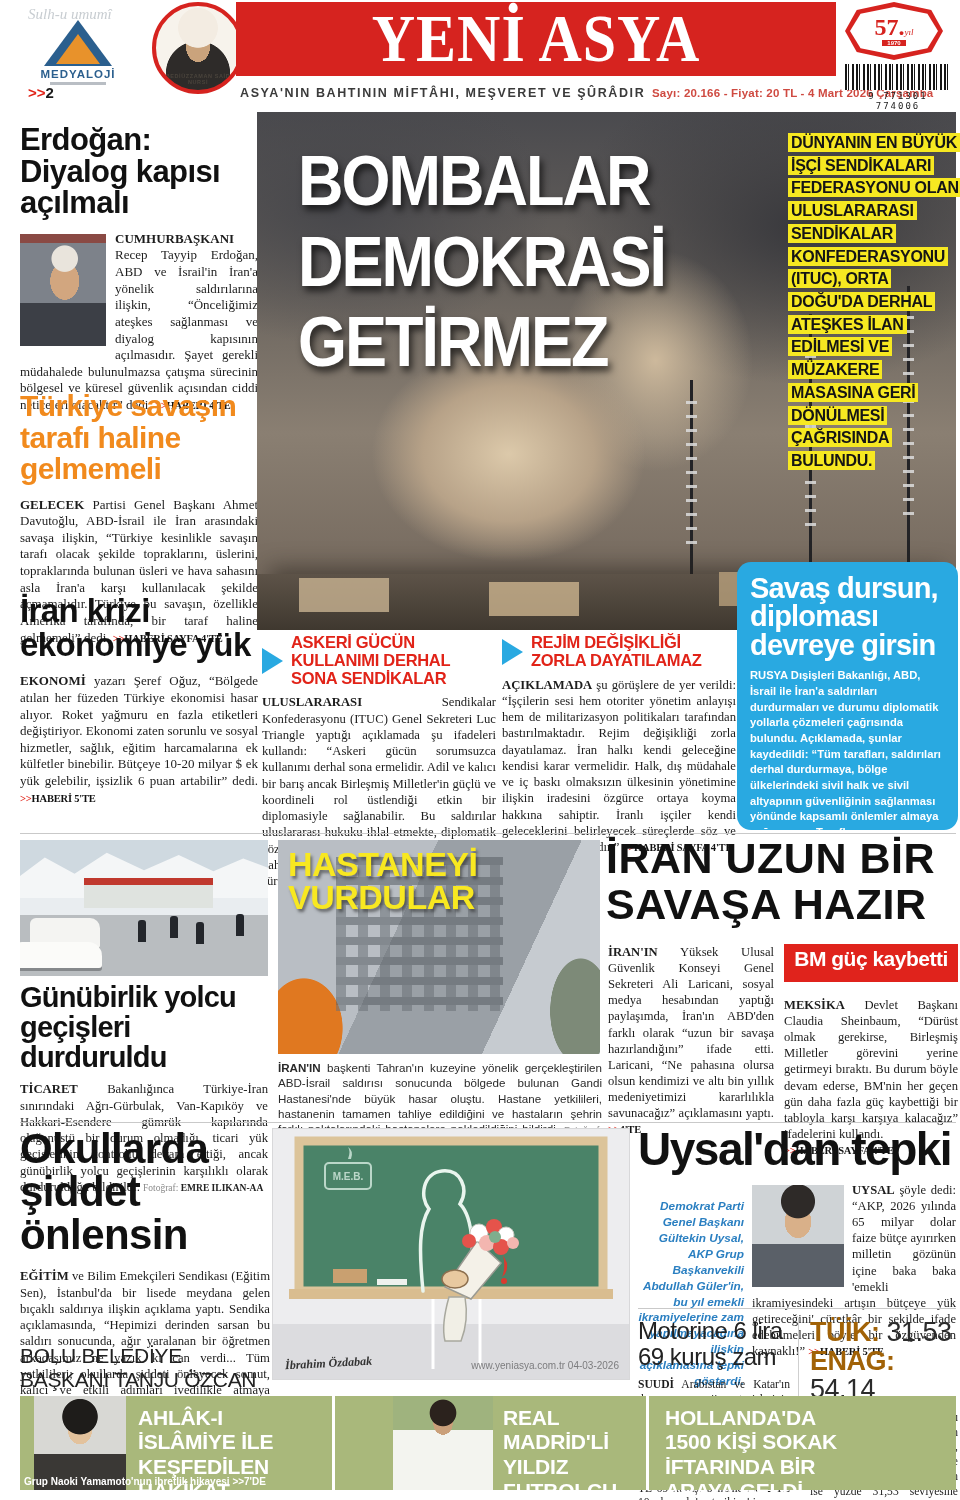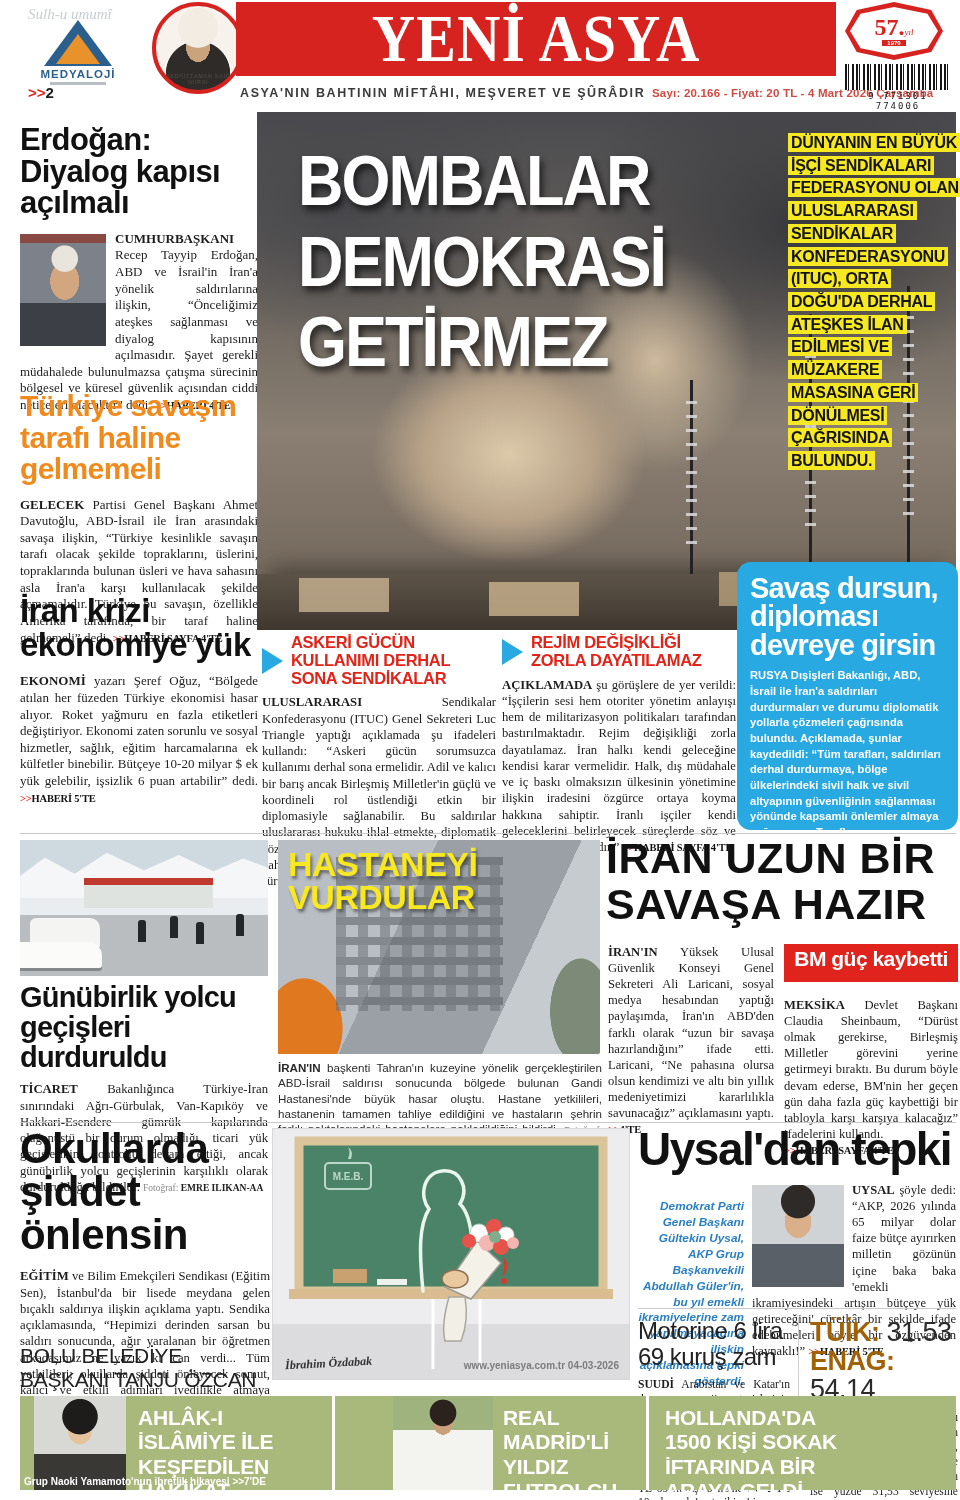--- a/index.html
+++ b/index.html
@@ -150,21 +150,21 @@
   
   .art-okullarda { left:20px; top:1128px; width:250px; }
   .art-okullarda h1 { font-size:42px; line-height:1.02; margin-bottom:12px; }
   .art-okullarda .body-serif { font-size:12.7px; }
   .art-bolu { left:20px; top:1344px; width:254px; font-size:21px; color:#222; line-height:1.15; letter-spacing:-.3px; }
   .art-bolu .ref { font-size:11px; }
 
   .cartoon { left:272px; top:1128px; width:358px; height:252px; background:linear-gradient(#ededef 0 78%, #dcdcdf 78% 100%); border:1px solid #d8d8da; }
   .cartoon-sig { position:absolute; left:12px; bottom:8px; font-family:"Liberation Serif",serif;
     font-style:italic; font-weight:700; font-size:12px; color:#333; transform:rotate(-3deg); }
-  .cartoon-url { position:absolute; right:10px; bottom:8px; font-size:10px; color:#7c7c7e; font-weight:700; }
+  .cartoon-url { position:absolute; right:10px; bottom:8px; font-size:10px; color:#7c7c7e; font-weight:400; }
 
   .art-uysal { left:638px; top:1126px; width:318px; }
   .art-uysal h1 { font-size:46px; line-height:1; letter-spacing:-1.5px; margin-bottom:10px; }
   .uysal-intro { float:left; width:106px; text-align:right; color:#2a7fc1; font-weight:700;
     font-style:italic; font-size:11.8px; line-height:1.35; margin:17px 8px 2px 0; }
   .photo-uysal { float:left; width:92px; height:102px; margin:3px 8px 2px 0;
     background:
       radial-gradient(circle at 50% 16%, #2e2a28 0 17%, transparent 18%),
       radial-gradient(ellipse 22px 27px at 50% 36%, #d9b089 0 60%, transparent 61%),
       linear-gradient(180deg,#cfd3d6 0 58%, #5a6068 58% 100%); }

